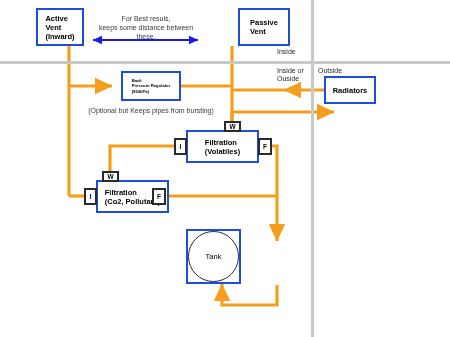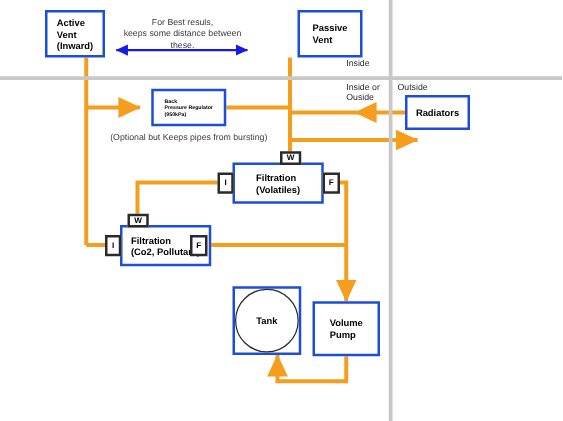--- a/index.html
+++ b/index.html
@@ -73,21 +73,21 @@
     box-sizing: border-box;
     border: 1.5px solid #2a2a2a;
     border-radius: 50%;
     background: transparent;
     z-index: 4;
     pointer-events: none;
   }
   .tank-label {
     position: absolute;
     z-index: 5;
-    font-weight: bold;
+    font-weight: normal;
     font-size: 7.5px;
     color: #000;
     text-align: center;
   }
   .note {
     position: absolute;
     font-size: 7px;
     color: #3a3a3a;
     line-height: 9px;
     text-align: center;
@@ -174,21 +174,19 @@
   <div class="port" style="left:84px; top:188px; width:13px; height:17px;">I</div>
   <div class="port" style="left:102px; top:171px; width:17px; height:11px;">W</div>
   <div class="port" style="left:152px; top:188px; width:14px; height:17px;">F</div>
   <div class="node" style="left:96px; top:180px; width:73px; height:33px;">Filtration
 (Co2, Pollutant)</div>
 
   <div class="node" style="left:186px; top:229px; width:55px; height:55px;"></div>
   <div class="tank-circle" style="left:188px; top:231px; width:51px; height:51px;"></div>
   <div class="tank-label" style="left:186px; top:252px; width:55px;">Tank</div>
 
-  <div class="node" style="left:250px; top:241px; width:54px; height:44px;">Volume
-Pump</div>
 
   <div class="note blue-note" style="left:95px; top:14px; width:102px;">For Best resuls,
 keeps some distance between these.</div>
 
   <div class="note" style="left:66px; top:106px; width:170px;">(Optional but Keeps pipes from bursting)</div>
 
 </div>
 
 </body></html>

